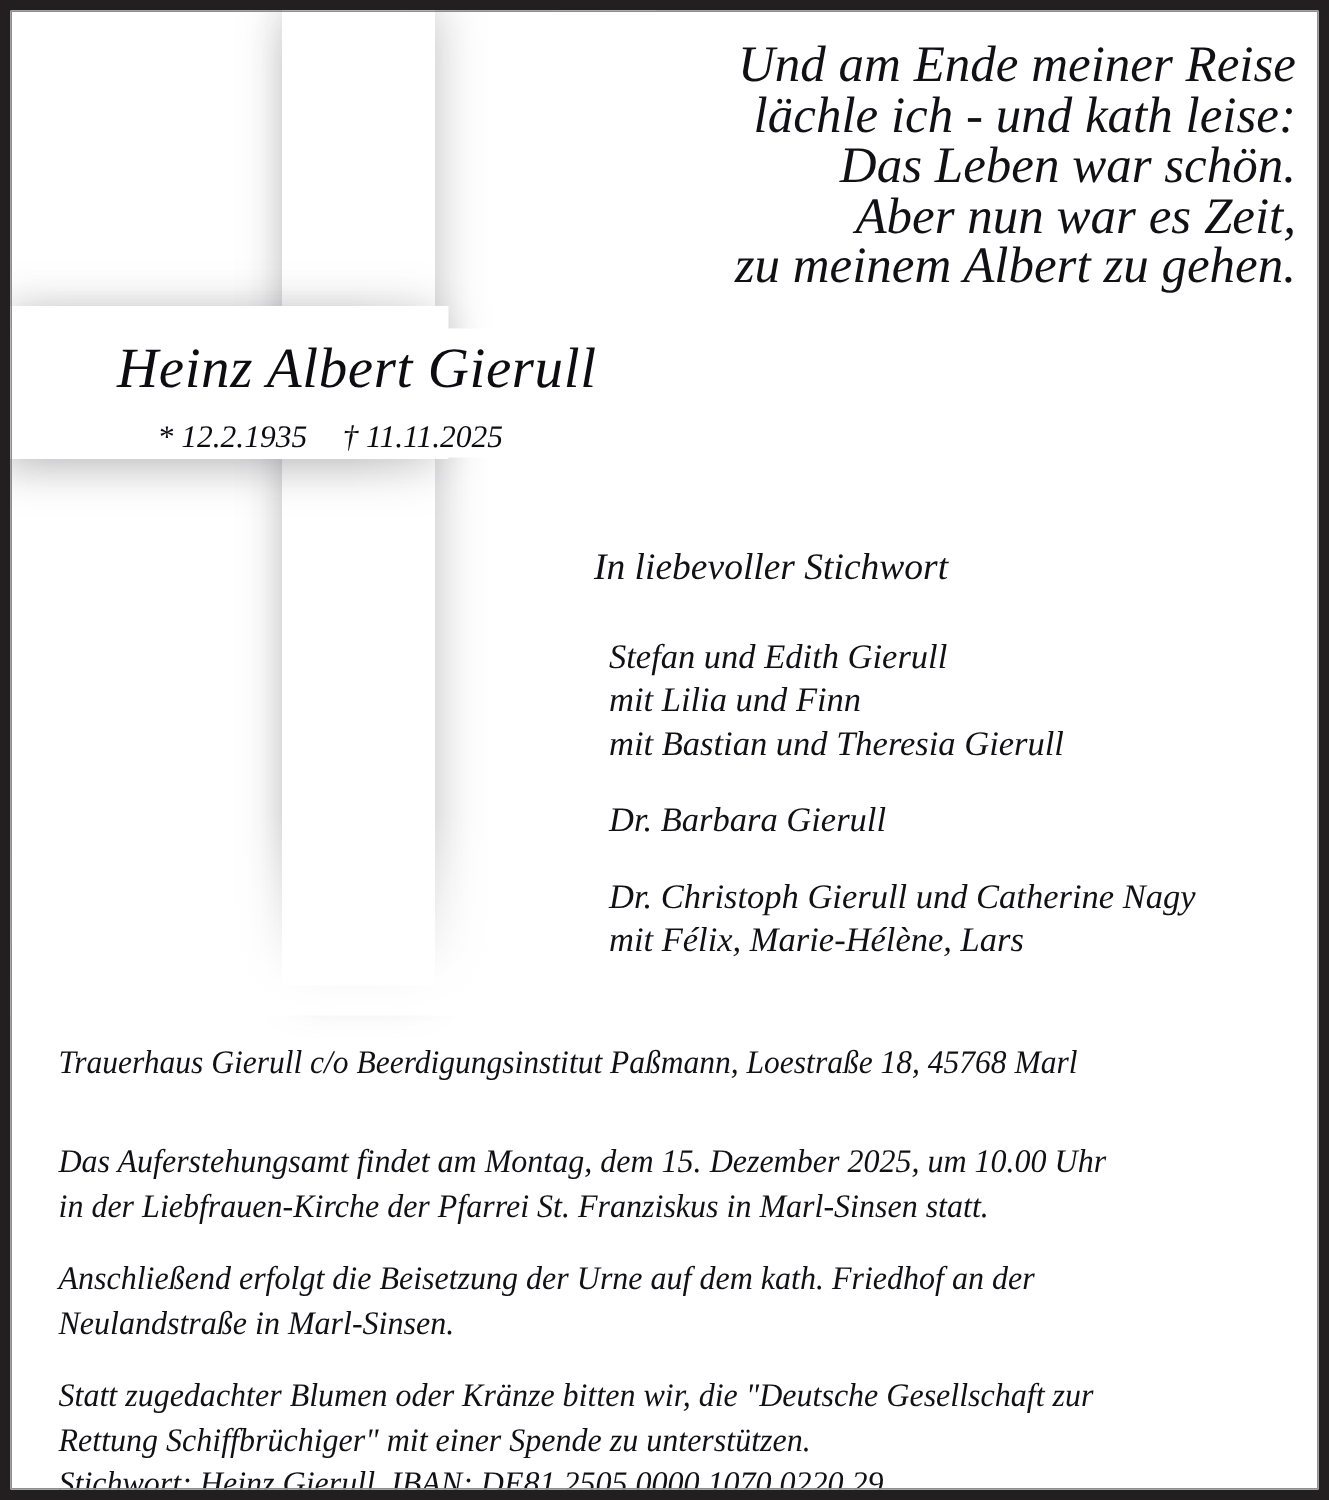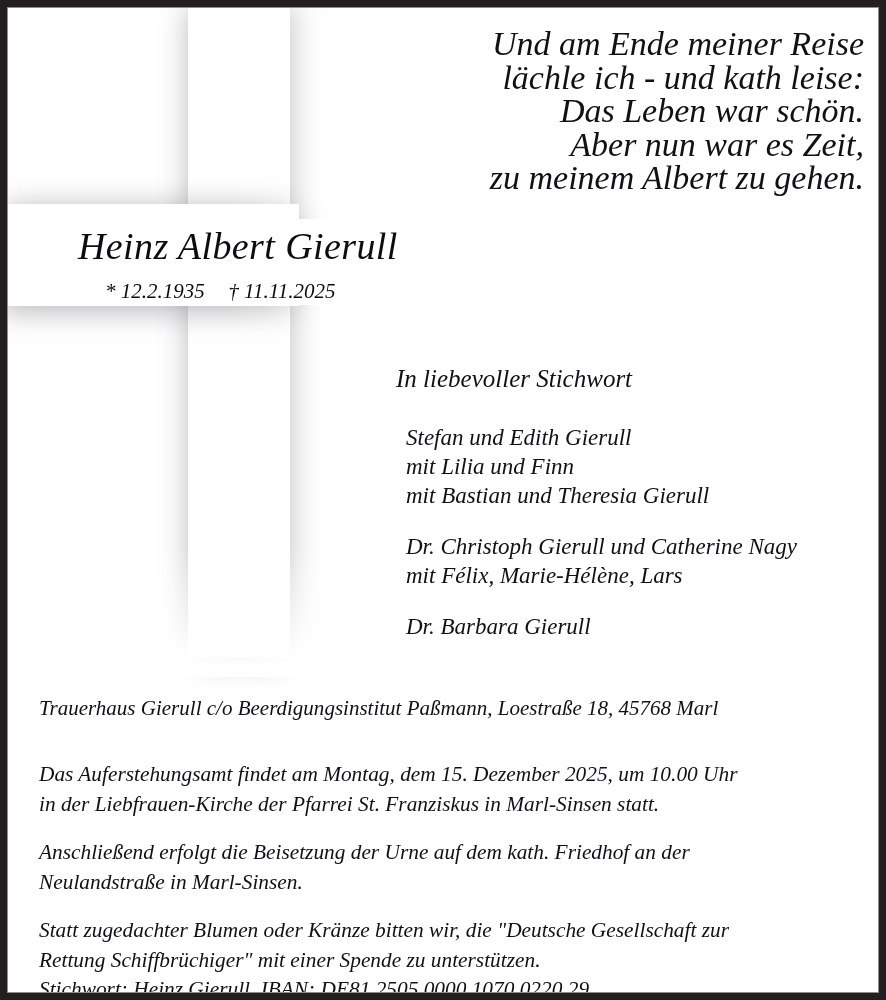--- a/index.html
+++ b/index.html
@@ -253,25 +253,25 @@
 
       <div class="memorial">In liebevoller Stichwort</div>
 
       <div class="family">
         <div class="family-group">
           <div>Stefan und Edith Gierull</div>
           <div>mit Lilia und Finn</div>
           <div>mit Bastian und Theresia Gierull</div>
         </div>
         <div class="family-group">
+          <div>Dr. Barbara Gierull</div>
+        </div>
+        <div class="family-group">
           <div>Dr. Christoph Gierull und Catherine Nagy</div>
           <div>mit Félix, Marie-Hélène, Lars</div>
-        </div>
-        <div class="family-group">
-          <div>Dr. Barbara Gierull</div>
         </div>
       </div>
 
       <div class="address">Trauerhaus Gierull c/o Beerdigungsinstitut Paßmann, Loestraße 18, 45768 Marl</div>
 
       <div class="details">
         <p>
           <span>Das Auferstehungsamt findet am Montag, dem 15. Dezember 2025, um 10.00 Uhr</span><br>
           <span>in der Liebfrauen-Kirche der Pfarrei St. Franziskus in Marl-Sinsen statt.</span>
         </p>

